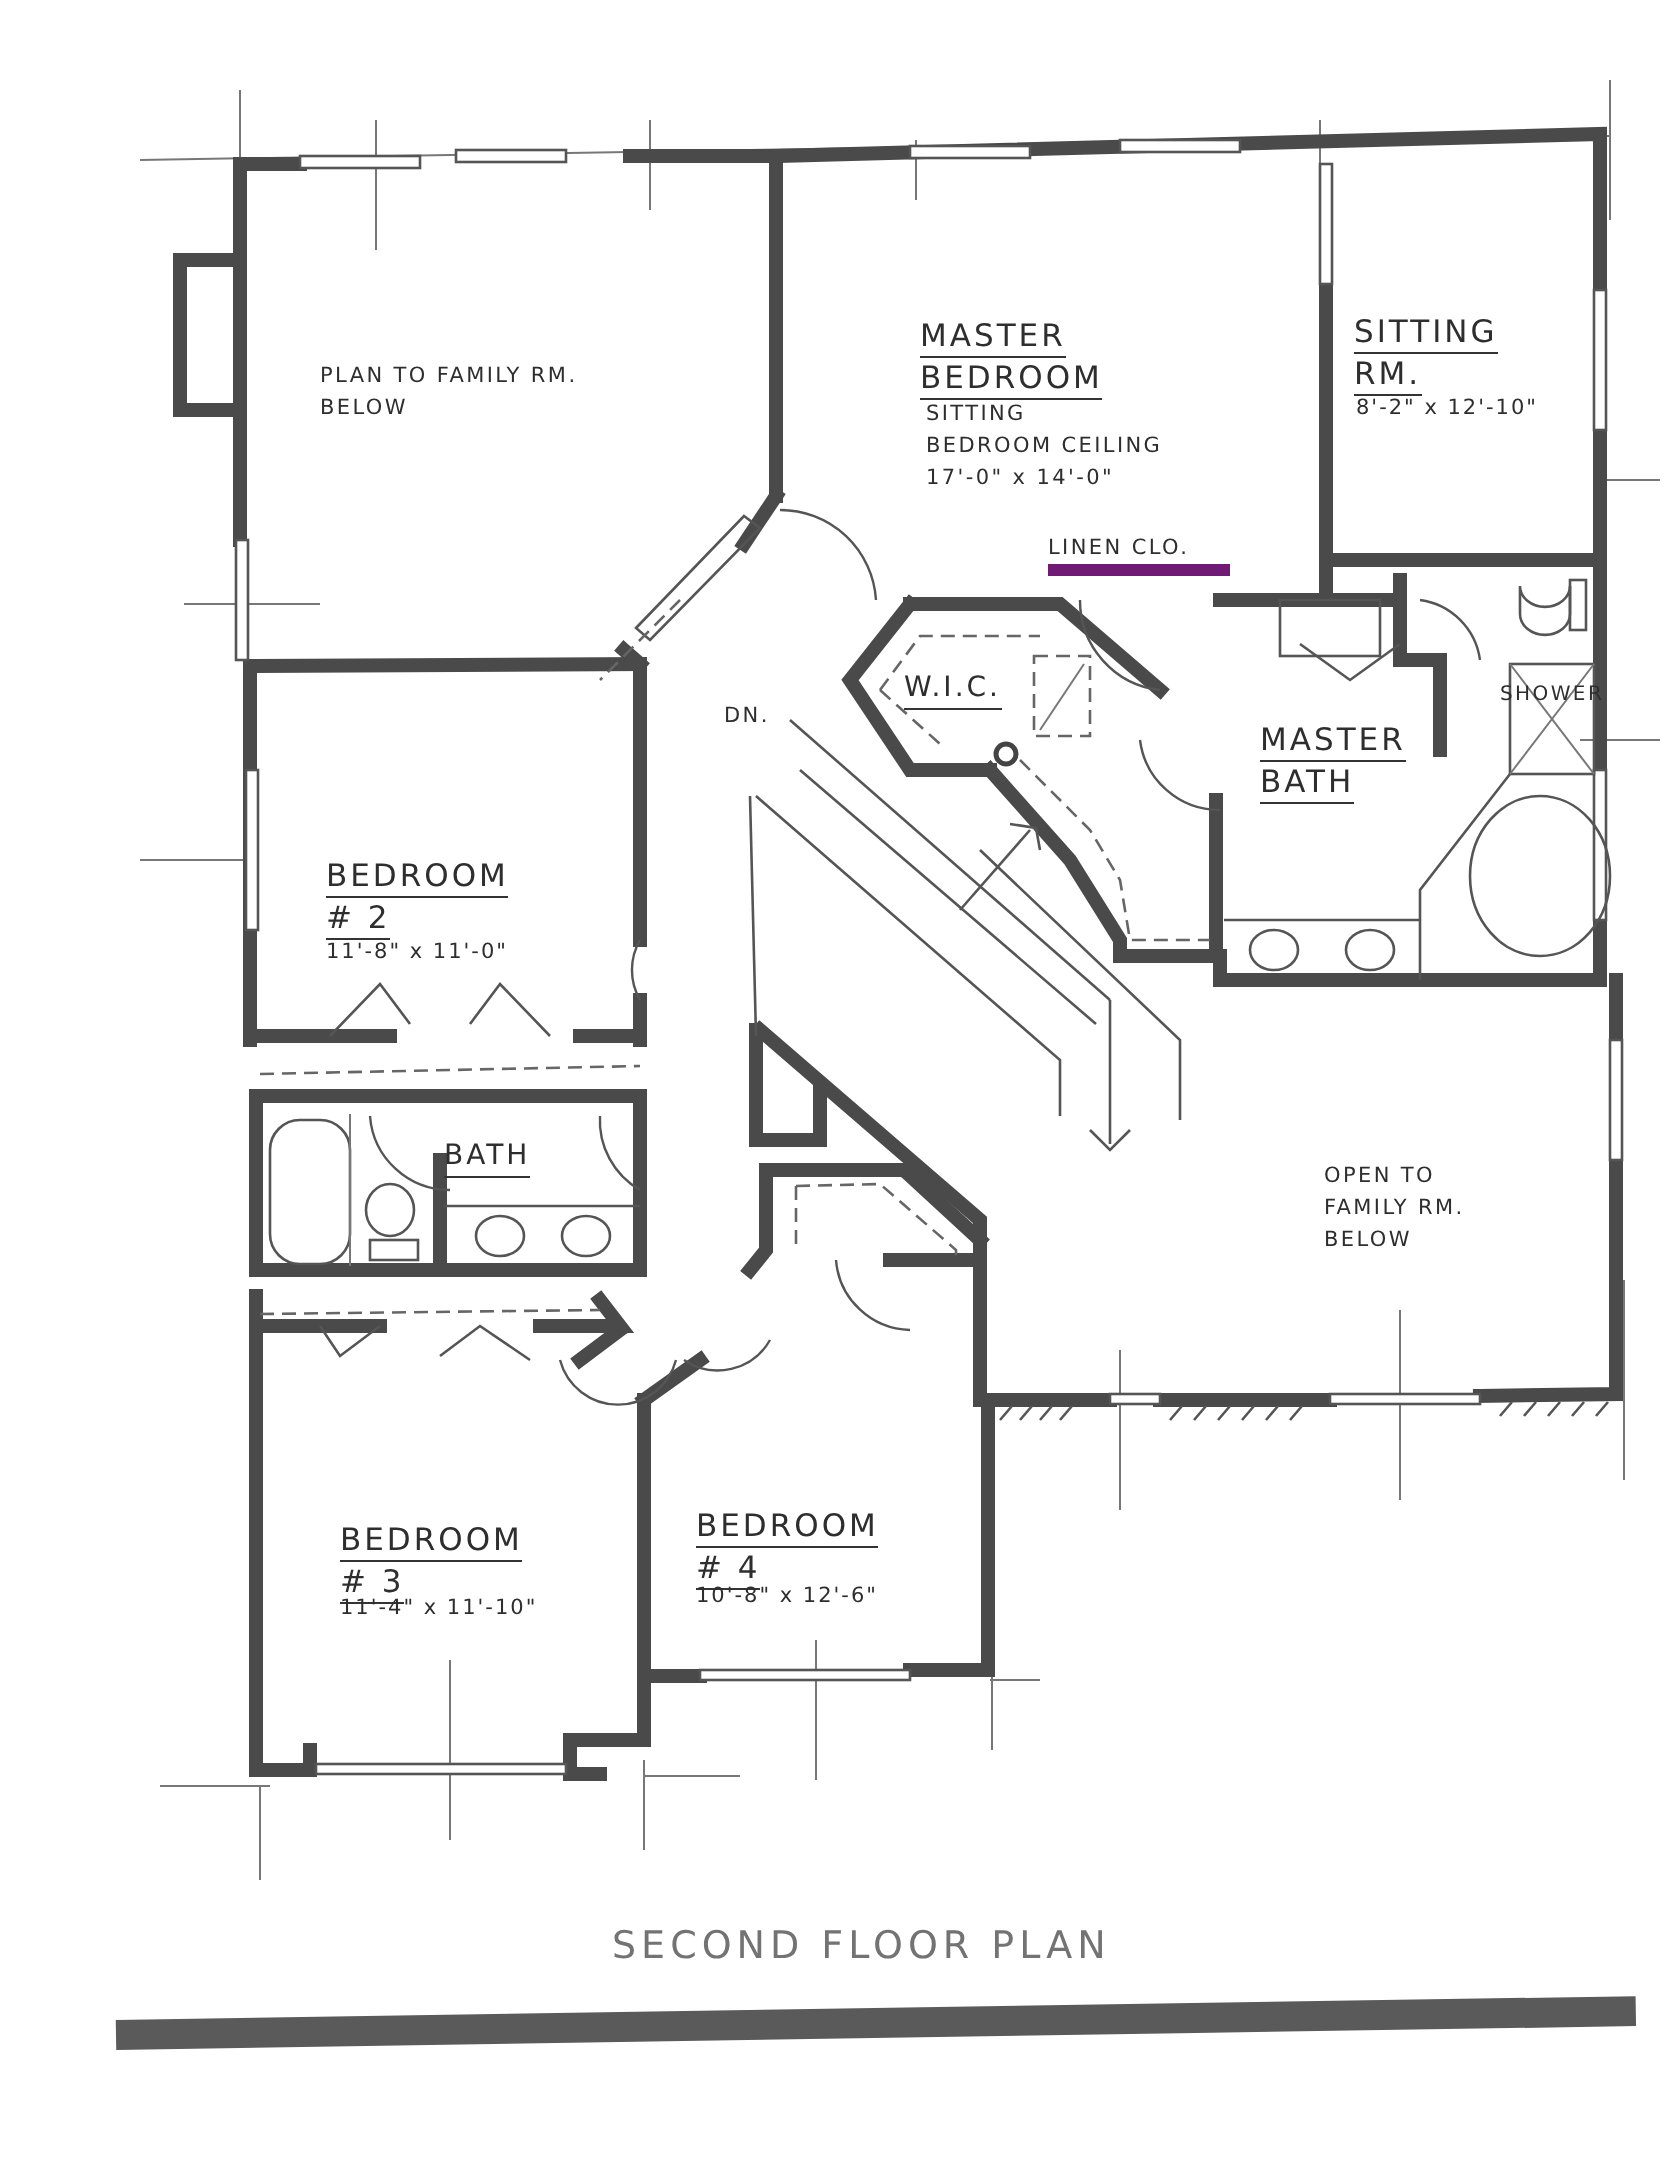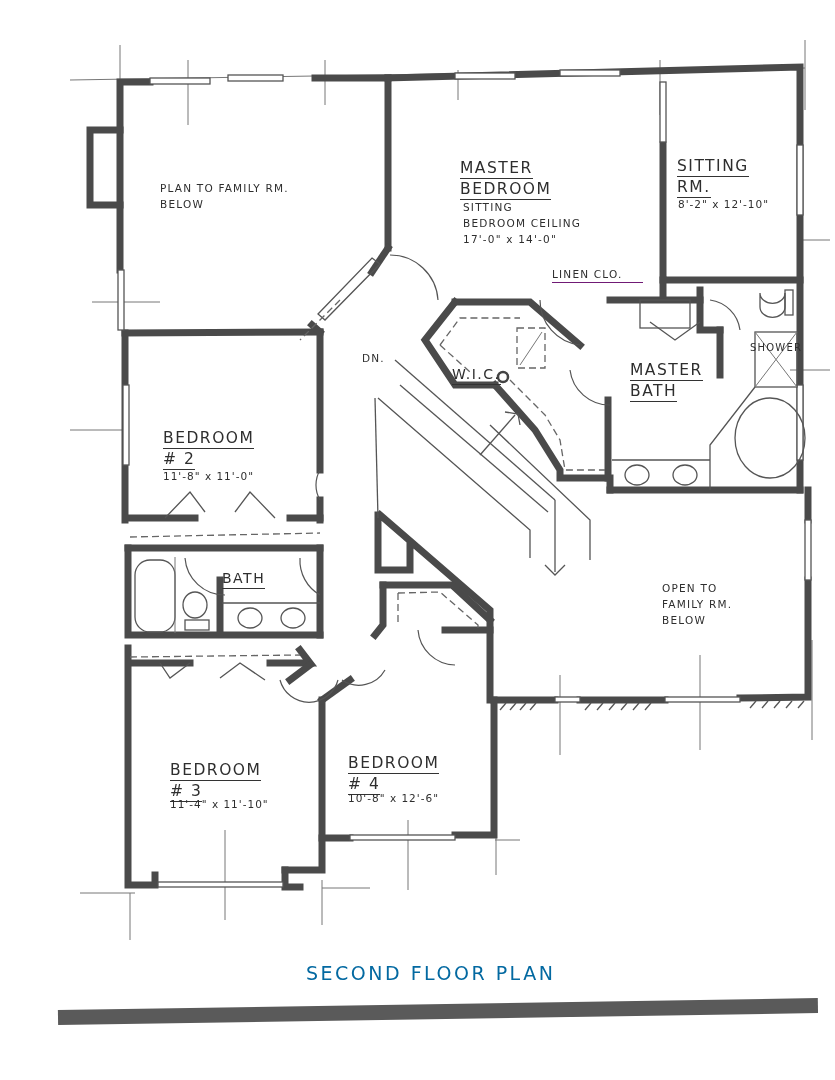--- a/index.html
+++ b/index.html
@@ -9,21 +9,21 @@
   .thin { fill: none; stroke: #555; stroke-width: 1.3; }
   .hair { fill: none; stroke: #777; stroke-width: 1; }
   .dash { fill: none; stroke: #666; stroke-width: 1.3; stroke-dasharray: 7 4; }
   .swing { fill: none; stroke: #555; stroke-width: 1.2; }
   .win { fill: #fff; stroke: #555; stroke-width: 1.3; }
   .lbl { position: absolute; font-family: "DejaVu Sans", sans-serif; color: #2e2e2e; font-weight: normal; white-space: nowrap; letter-spacing: 1px; }
   .room-title { font-size: 15.5px; line-height: 17px; letter-spacing: 1.5px; }
   .room-title span { display: block; border-bottom: 1.5px solid #333; width: max-content; padding-bottom: 1px; margin-bottom: 2px; }
   .small { font-size: 10.5px; line-height: 16px; letter-spacing: 1.2px; }
   .dim { font-size: 10.5px; letter-spacing: 1px; }
-  .title { font-size: 19px; letter-spacing: 2.5px; color: #0369a1; }
+  .title { font-size: 19px; letter-spacing: 2.5px; color: #737373; }
   #footer-bar { position: absolute; left: 58px; top: 1010px; width: 760px; height: 15px; background: #5a5a5a; transform: rotate(-0.9deg); transform-origin: left center; }
 </style>
 </head>
 <body>
 
 <svg id="plan" width="835" height="1080" viewBox="0 0 835 1080" xmlns="http://www.w3.org/2000/svg">
 
   <g class="hair">
     <line x1="70" y1="80" x2="805" y2="68"></line>
     <line x1="120" y1="45" x2="120" y2="90"></line>
@@ -229,23 +229,23 @@
   <div>BEDROOM CEILING</div>
   <div>17'-0" x 14'-0"</div>
 </div>
 
 <div class="lbl room-title" style="left:677px; top:158px;">
   <span>SITTING</span>
   <span>RM.</span>
 </div>
 <div class="lbl dim" style="left:678px; top:198px;">8'-2" x 12'-10"</div>
 
-<div class="lbl small" style="left:552px; top:266px; border-bottom:1px solid #701a75; padding-right:20px;">LINEN CLO.</div>
-
-<div class="lbl room-title" style="left:452px; top:336px; font-size:14px;margin-top:30px;">
+<div class="lbl small" style="left:524px; top:266px; border-bottom:6px solid #701a75; padding-right:20px;">LINEN CLO.</div>
+
+<div class="lbl room-title" style="left:452px; top:336px; font-size:14px;">
   <span>W.I.C.</span>
 </div>
 
 <div class="lbl small" style="left:362px; top:350px;">DN.</div>
 
 <div class="lbl small" style="left:750px; top:340px; font-size:10px;">SHOWER</div>
 <div class="lbl room-title" style="left:630px; top:362px;">
   <span>MASTER</span>
   <span>BATH</span>
 </div>

